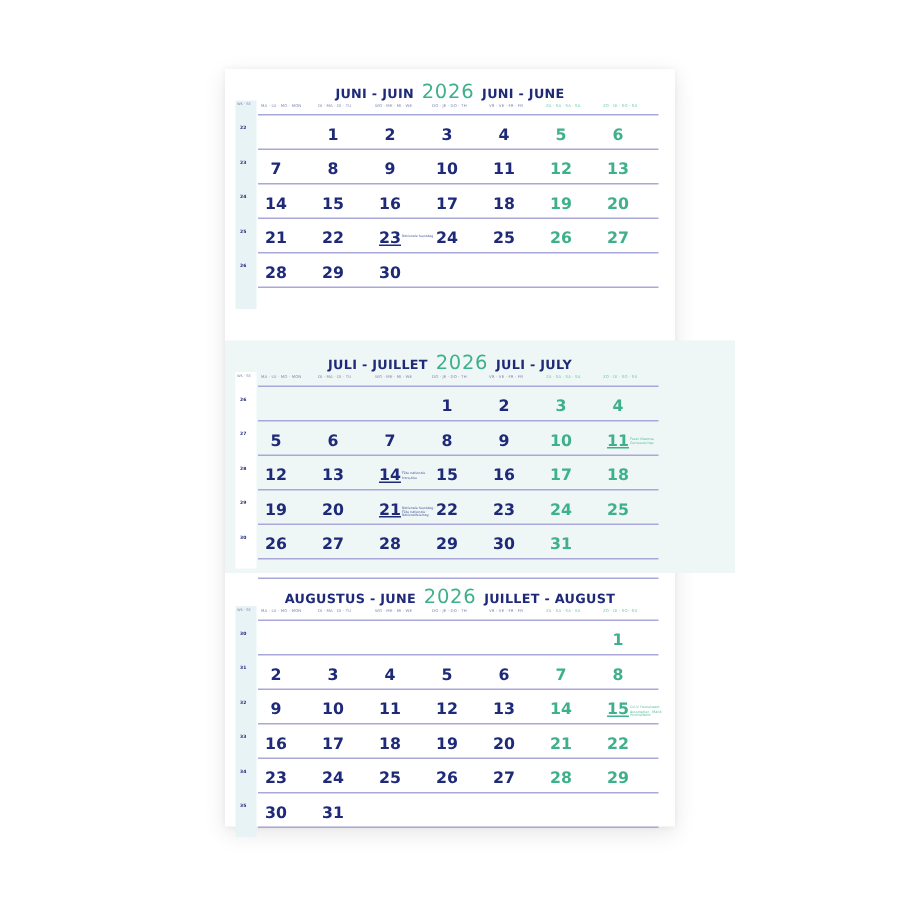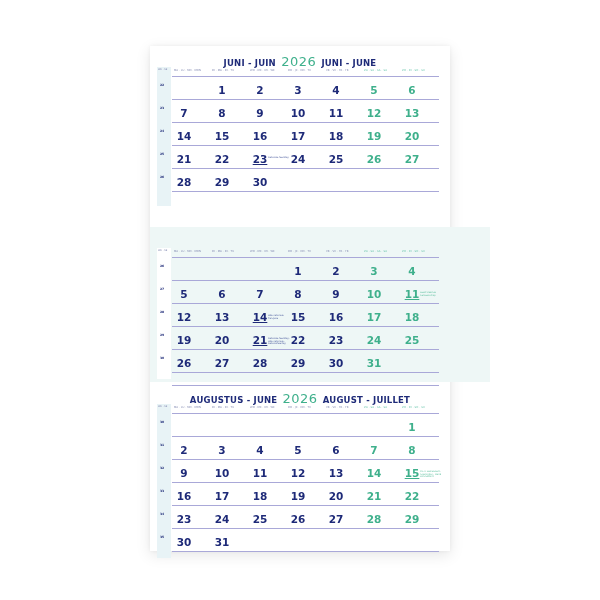--- a/index.html
+++ b/index.html
@@ -87,20 +87,25 @@
       <span class="day we" style="left: 250px; top: 107px;">27</span>
       <div class="hline" style="top: 122px;"></div>
       <span class="wk" style="top: 129px;">26</span>
       <span class="day" style="left: 22px; top: 130px;">28</span>
       <span class="day" style="left: 60px; top: 130px;">29</span>
       <span class="day" style="left: 98px; top: 130px;">30</span>
       <div class="hline" style="top: 145px;"></div>
     </div>
 
   <div class="month tinted" id="m1" style="top:181px;height:155px;">
+    <div class="mtitle">
+      <span>JULI - JUILLET</span>
+      <span class="yr">2026</span>
+      <span>JULI - JULY</span>
+    </div>
   <div class="wkcol" style="height: 131px;"></div>
       <div class="dowrow">
         <span class="wkhdr">WK · SE</span>
         <span class="dow" style="left: 17px;">MA · LU · MO · MON</span>
         <span class="dow" style="left: 55px;">DI · MA · DI · TU</span>
         <span class="dow" style="left: 93px;">WO · ME · MI · WE</span>
         <span class="dow" style="left: 131px;">DO · JE · DO · TH</span>
         <span class="dow" style="left: 169px;">VR · VE · FR · FR</span>
         <span class="dow we" style="left: 207px;">ZA · SA · SA · SA</span>
         <span class="dow we" style="left: 245px;">ZO · DI · SO · SU</span>
@@ -150,21 +155,21 @@
       <span class="day" style="left: 174px; top: 130px;">30</span>
       <span class="day we" style="left: 212px; top: 130px;">31</span>
       <div class="hline" style="top: 145px;"></div>
       <div class="hline" style="top: 158px;"></div>
     </div>
 
   <div class="month" id="m2" style="top:337px;height:168px;">
     <div class="mtitle">
       <span>AUGUSTUS - JUNE</span>
       <span class="yr">2026</span>
-      <span>AUGUST - JUILLET</span>
+      <span>JUILLET - AUGUST</span>
     </div>
   <div class="wkcol" style="height: 154px;"></div>
       <div class="dowrow">
         <span class="wkhdr">WK · SE</span>
         <span class="dow" style="left: 17px;">MA · LU · MO · MON</span>
         <span class="dow" style="left: 55px;">DI · MA · DI · TU</span>
         <span class="dow" style="left: 93px;">WO · ME · MI · WE</span>
         <span class="dow" style="left: 131px;">DO · JE · DO · TH</span>
         <span class="dow" style="left: 169px;">VR · VE · FR · FR</span>
         <span class="dow we" style="left: 207px;">ZA · SA · SA · SA</span>

